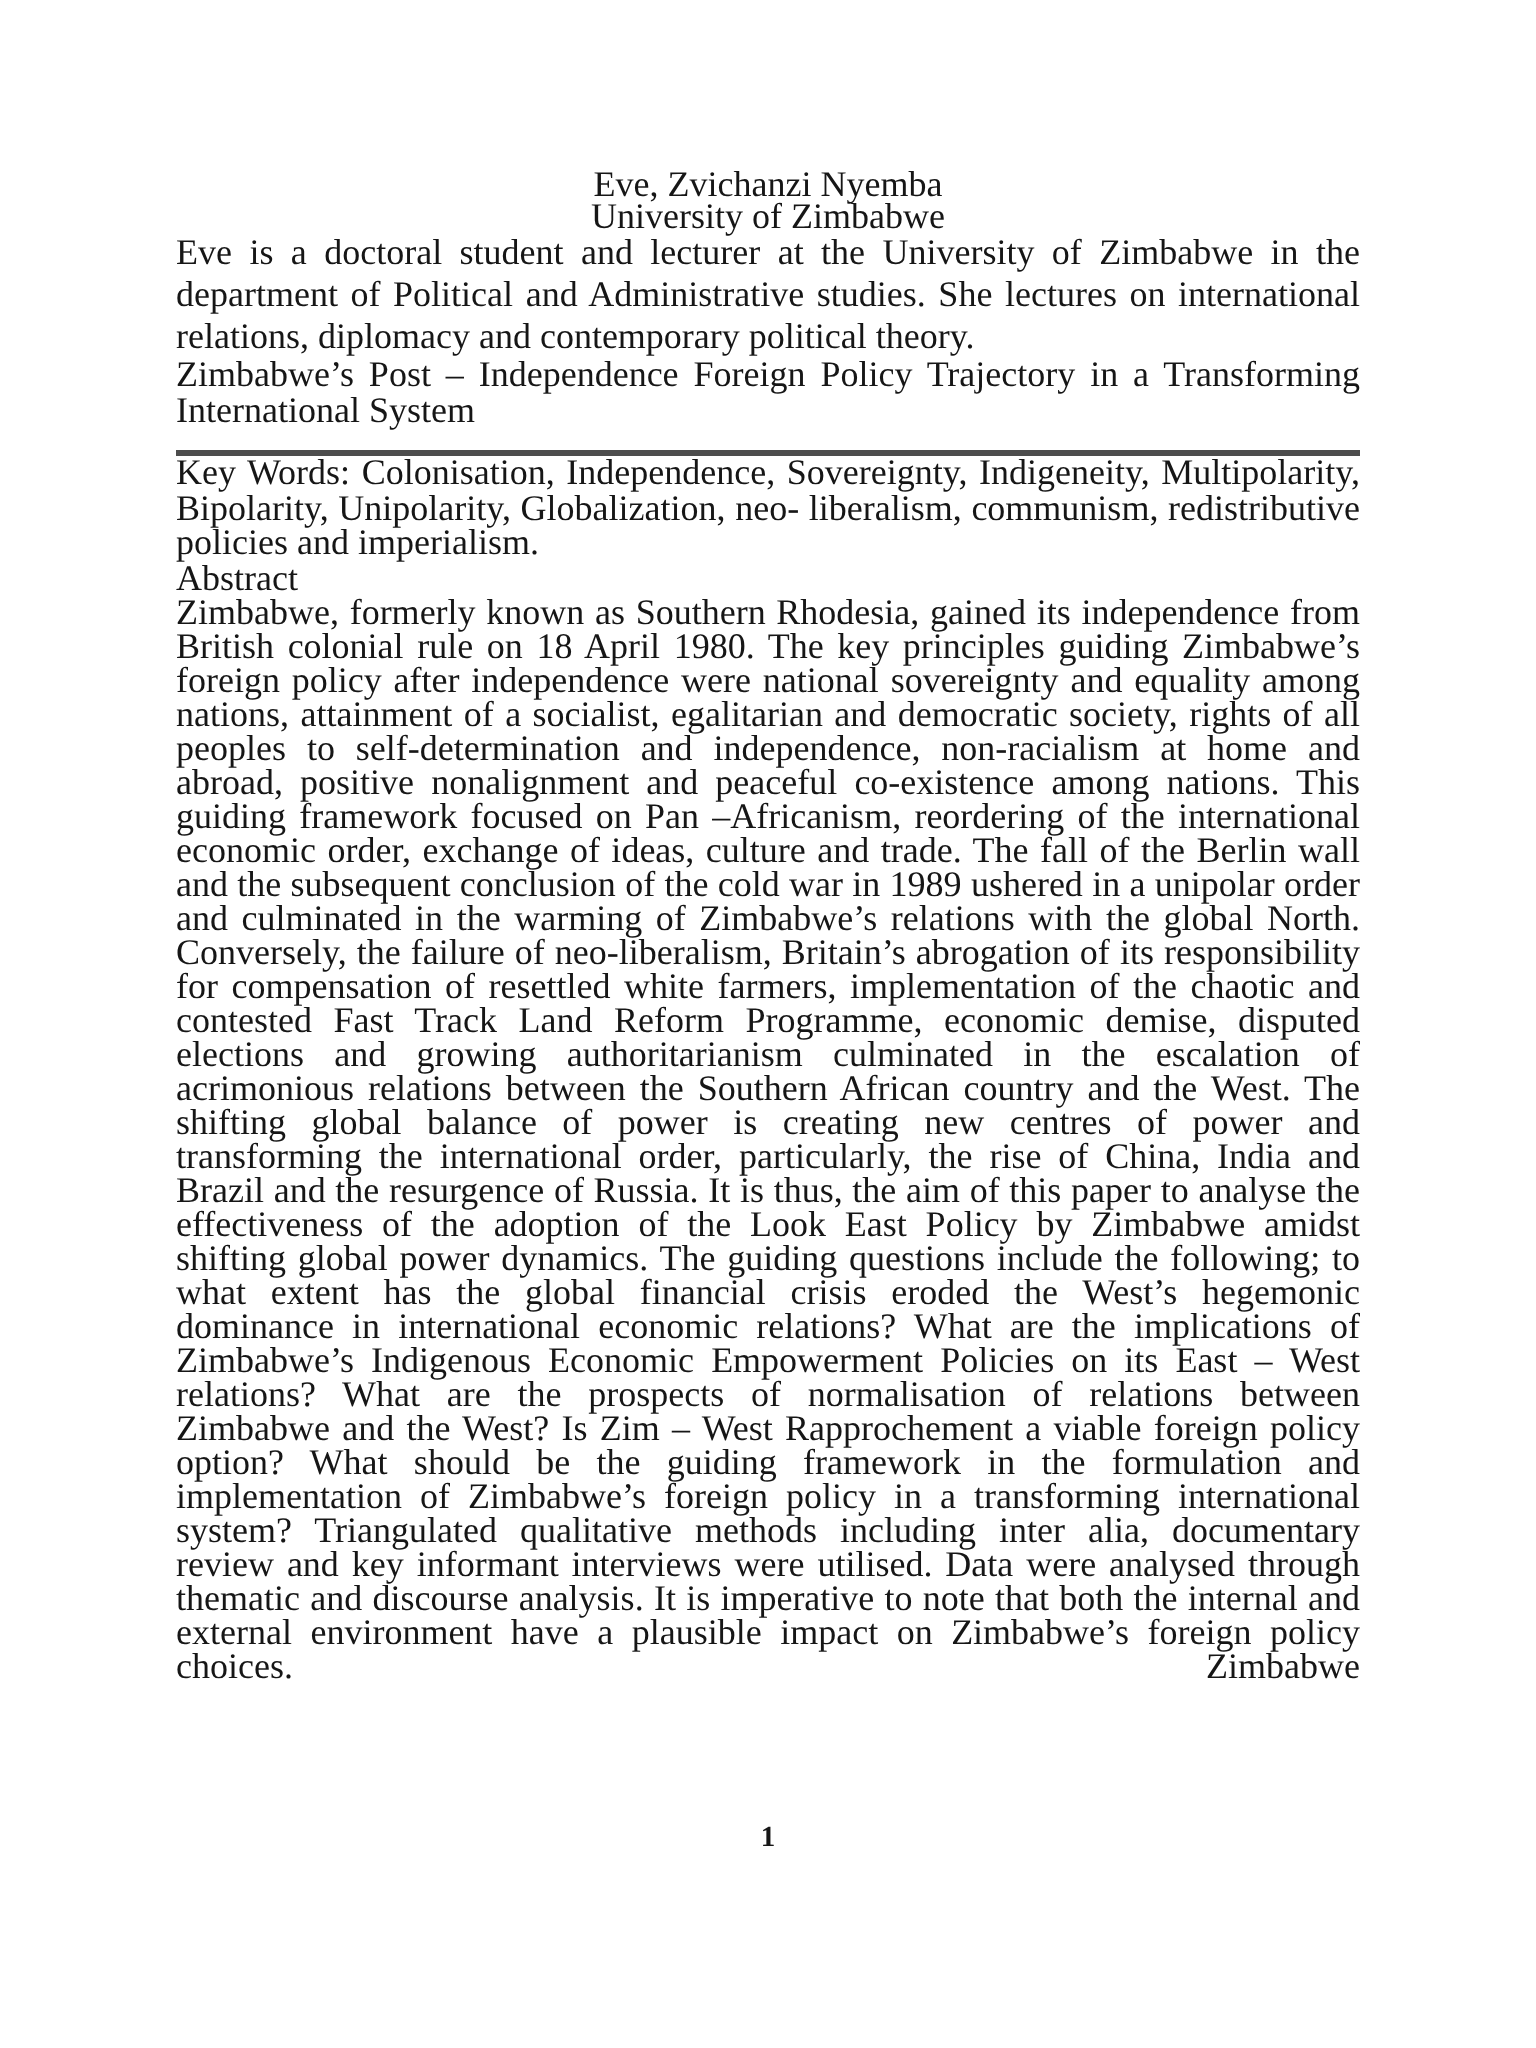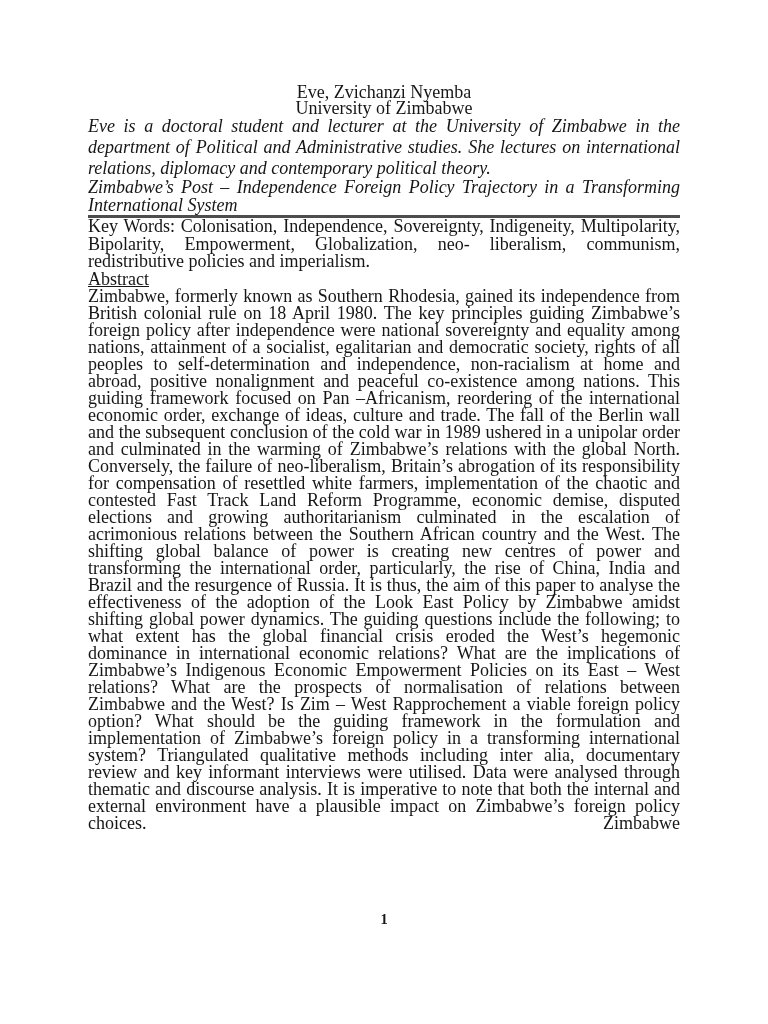--- a/index.html
+++ b/index.html
@@ -33,46 +33,43 @@
     line-height: 16px;
     margin-bottom: 18px;
   }
   .email-link {
     color: var(--link-blue, #2323cd);
     text-decoration: underline;
     cursor: pointer;
   }
   .bio {
     margin-top: 17px;
-    font-style: italic;
     text-align: justify;
     line-height: 21px;
   }
   .paper-title {
     margin-top: 16px;
     font-weight: bold;
     text-align: justify;
     line-height: 17.5px;
-    padding-bottom: 1px;
+    padding-bottom: 11px;
     border-bottom: 3px solid var(--rule-gray, #4d4d4d);
-    font-style: italic;
   }
   .keywords {
     margin-top: 27px;
     text-align: justify;
     line-height: 17.5px;
   }
   .keywords .kw-label {
     font-weight: normal;
   }
   .abstract-heading {
     margin-top: 30px;
     font-weight: bold;
     line-height: 17px;
-    text-decoration: underline;
   }
   .abstract-body {
     margin-top: 14px;
     text-align: justify;
     text-align-last: justify;
     line-height: 17px;
     font-family: Liberation Serif, serif;
   }
   .page-number {
     position: absolute;
@@ -92,21 +89,21 @@
 
   <p class="center-line">Eve, Zvichanzi Nyemba</p>
 
   <p class="center-line">University of Zimbabwe</p>
 
 
   <p class="bio">Eve is a doctoral student and lecturer at the University of Zimbabwe in the department of Political and Administrative studies. She lectures on international relations, diplomacy and contemporary political theory.</p>
 
   <h1 class="paper-title">Zimbabwe’s Post – Independence Foreign Policy Trajectory in a Transforming International System</h1>
 
-  <p class="keywords"><span class="kw-label">Key Words: </span><span>Colonisation, Independence, Sovereignty, Indigeneity, Multipolarity, Bipolarity, Empowerment, Globalization, neo- liberalism, communism, redistributive policies and imperialism.</span></p>
+  <p class="keywords"><span class="kw-label">Key Words: </span><span>Colonisation, Independence, Sovereignty, Indigeneity, Multipolarity, Bipolarity, Unipolarity, Globalization, neo- liberalism, communism, redistributive policies and imperialism.</span></p>
 
   <h2 class="abstract-heading">Abstract</h2>
 
   <p class="abstract-body">Zimbabwe, formerly known as Southern Rhodesia, gained its independence from British colonial rule on 18 April 1980. The key principles guiding Zimbabwe’s foreign policy after independence were national sovereignty and equality among nations, attainment of a socialist, egalitarian and democratic society, rights of all peoples to self-determination and independence, non-racialism at home and abroad, positive nonalignment and peaceful co-existence among nations. This guiding framework focused on Pan –Africanism, reordering of the international economic order, exchange of ideas, culture and trade. The fall of the Berlin wall and the subsequent conclusion of the cold war in 1989 ushered in a unipolar order and culminated in the warming of Zimbabwe’s relations with the global North. Conversely, the failure of neo-liberalism, Britain’s abrogation of its responsibility for compensation of resettled white farmers, implementation of the chaotic and contested Fast Track Land Reform Programme, economic demise, disputed elections and growing authoritarianism culminated in the escalation of acrimonious relations between the Southern African country and the West. The shifting global balance of power is creating new centres of power and transforming the international order, particularly, the rise of China, India and Brazil and the resurgence of Russia. It is thus, the aim of this paper to analyse the effectiveness of the adoption of the Look East Policy by Zimbabwe amidst shifting global power dynamics. The guiding questions include the following; to what extent has the global financial crisis eroded the West’s hegemonic dominance in international economic relations? What are the implications of Zimbabwe’s Indigenous Economic Empowerment Policies on its East – West relations? What are the prospects of normalisation of relations between Zimbabwe and the West? Is Zim – West Rapprochement a viable foreign policy option? What should be the guiding framework in the formulation and implementation of Zimbabwe’s foreign policy in a transforming international system? Triangulated qualitative methods including inter alia, documentary review and key informant interviews were utilised. Data were analysed through thematic and discourse analysis. It is imperative to note that both the internal and external environment have a plausible impact on Zimbabwe’s foreign policy choices. Zimbabwe</p>
 
   <div class="page-number">1</div>
 
 </div>
 
 </body></html>

